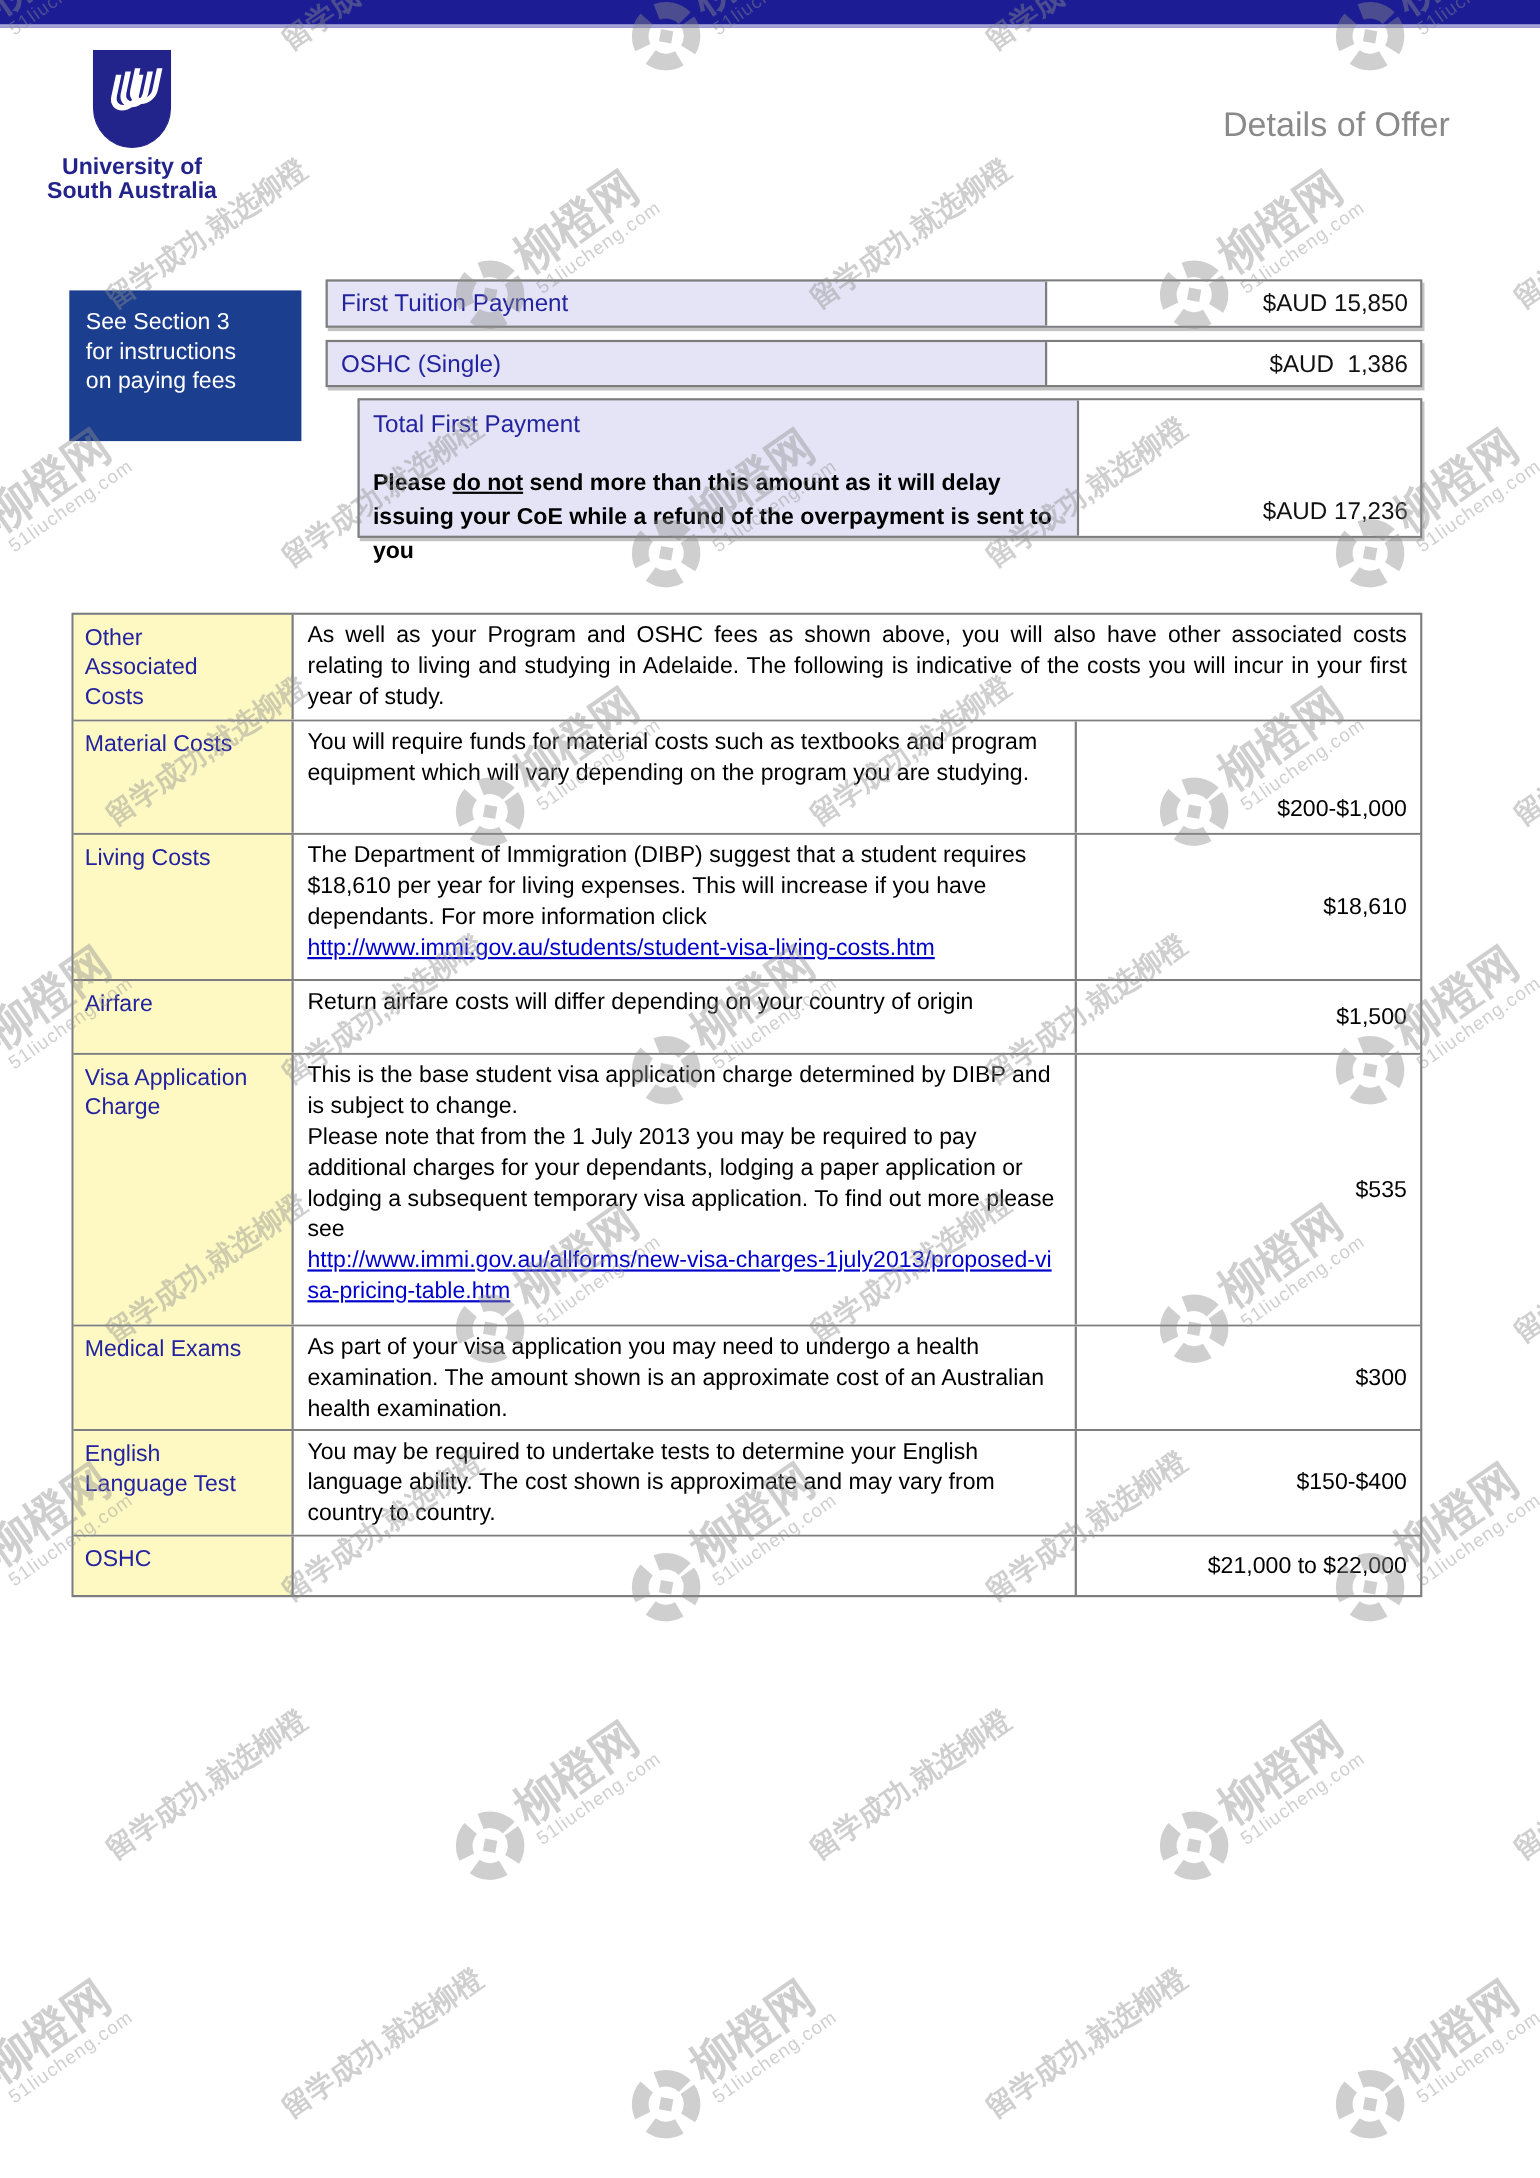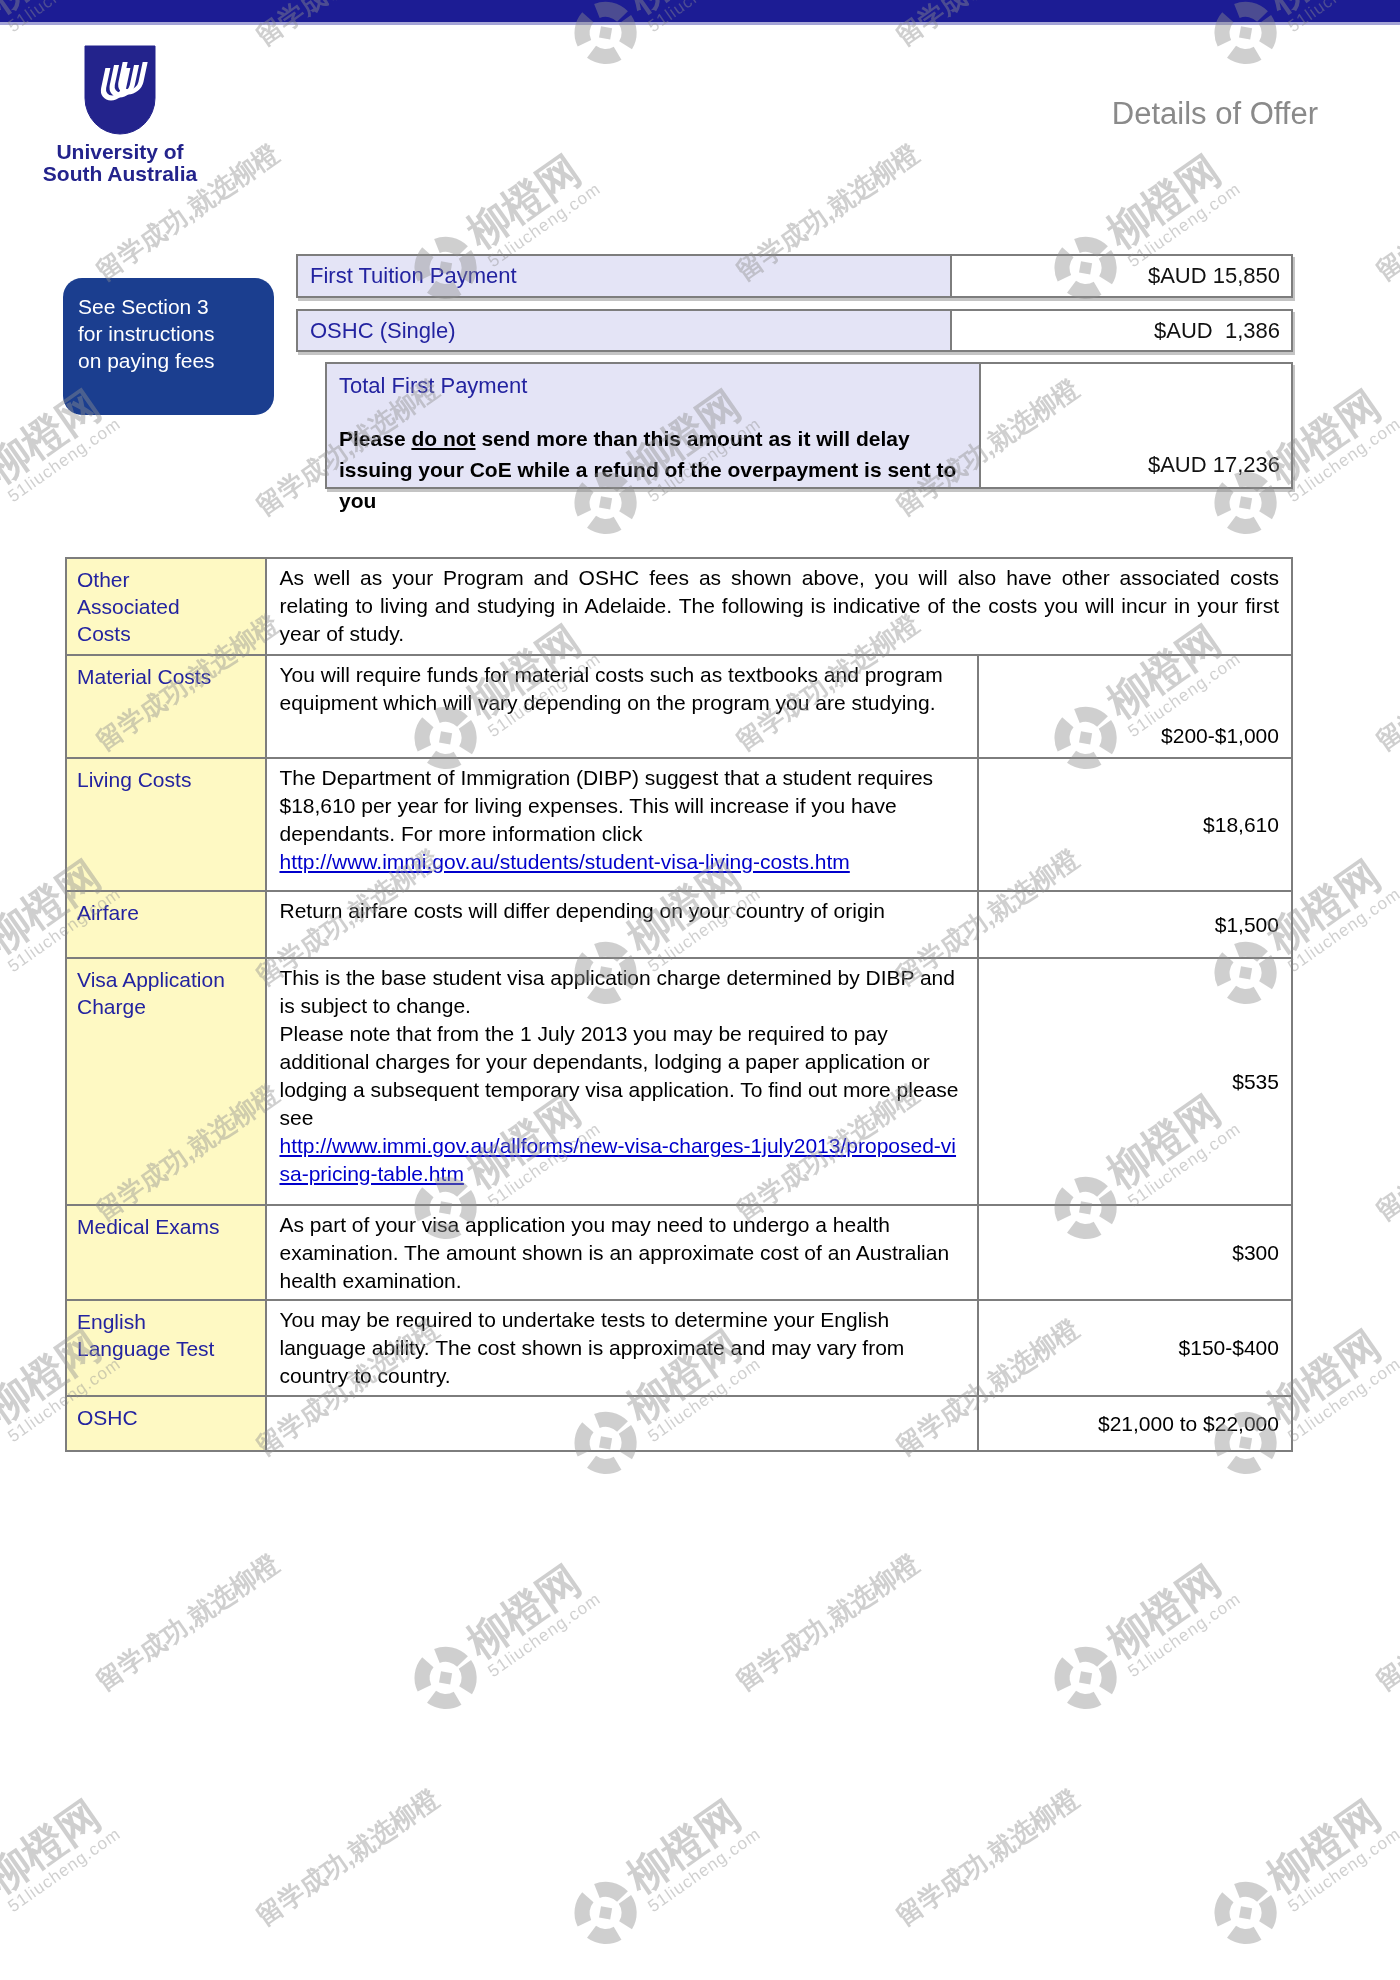--- a/index.html
+++ b/index.html
@@ -9,22 +9,22 @@
   .topbar{position:absolute;left:0;top:0;width:1400px;height:22px;background:#1c1c94;
           border-bottom:3px solid #a3a3d6;}
   
   .logo{position:absolute;left:38px;top:44px;width:164px;text-align:center;}
   .logo svg{display:block;margin:0 auto;}
   .uni-name{color:#23238c;font-weight:bold;font-size:21px;line-height:22px;margin-top:5px;}
   .uni-name span{display:block;}
   
   .offer-title{position:absolute;top:96px;right:82px;font-size:31px;color:#8a8a8a;}
   
-  .notice-box{position:absolute;left:63px;top:278px;width:211px;height:137px;background:#1b3e8f;
-              color:#fff;font-size:21px;line-height:27px;padding:15px 6px 0 15px;box-sizing:border-box;border-radius:19px;}
+  .notice-box{position:absolute;left:63px;top:264px;width:211px;height:137px;background:#1b3e8f;
+              color:#fff;font-size:21px;line-height:27px;padding:15px 6px 0 15px;box-sizing:border-box;}
   .notice-box span{display:block;}
   
   .pay-table{position:absolute;left:296px;top:254px;width:997px;}
   .prow{display:flex;border:2px solid #7d7d7d;background:#e4e4f6;box-sizing:border-box;
         box-shadow:2px 3px 0 rgba(125,125,125,.45);}
   .prow.r1{height:44px;}
   .prow.r2{height:43px;margin-top:11px;}
   .prow.r3{height:127px;margin-top:10px;margin-left:29px;}
   .plabel{width:652px;box-sizing:border-box;padding:0 12px;color:#2323a0;font-size:22px;
           display:flex;align-items:center;}

